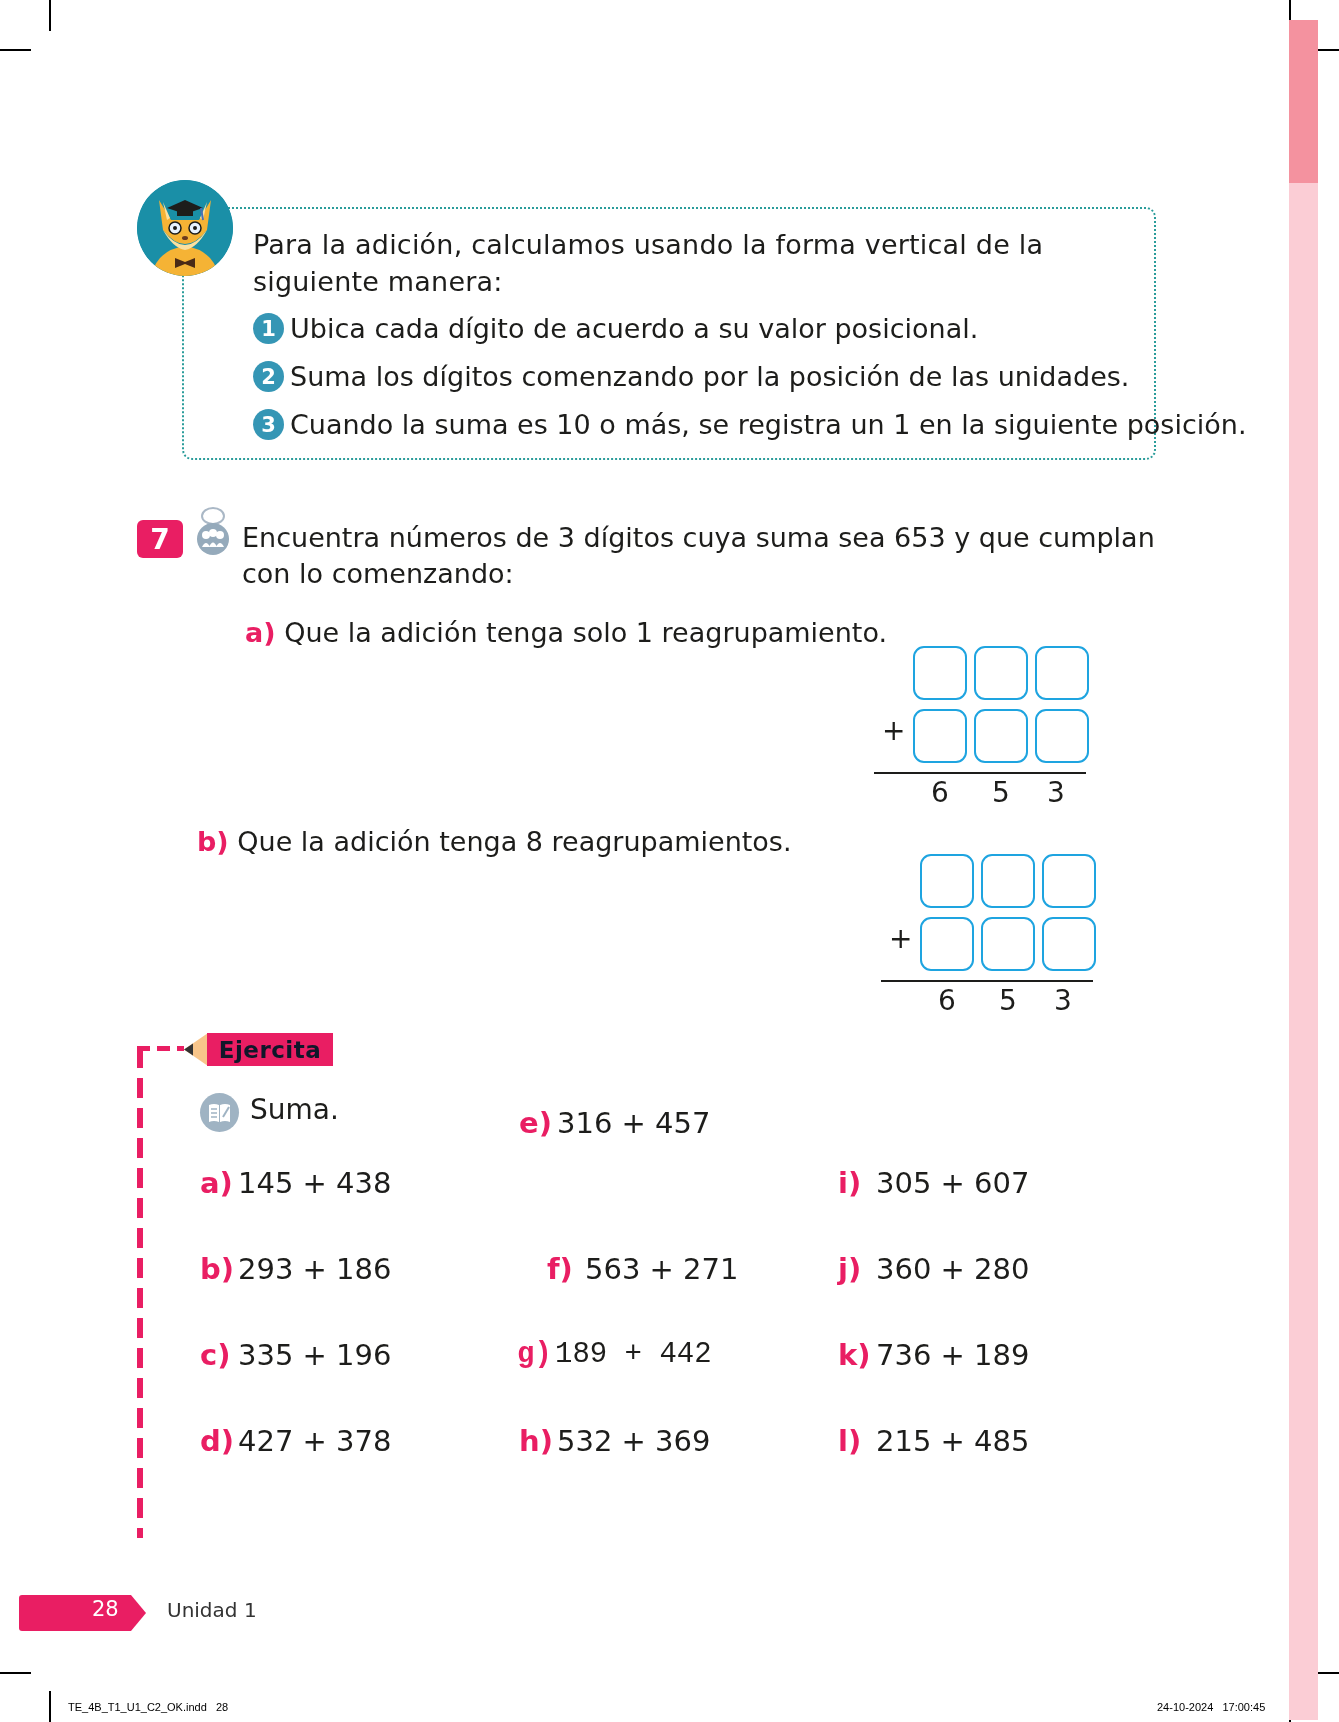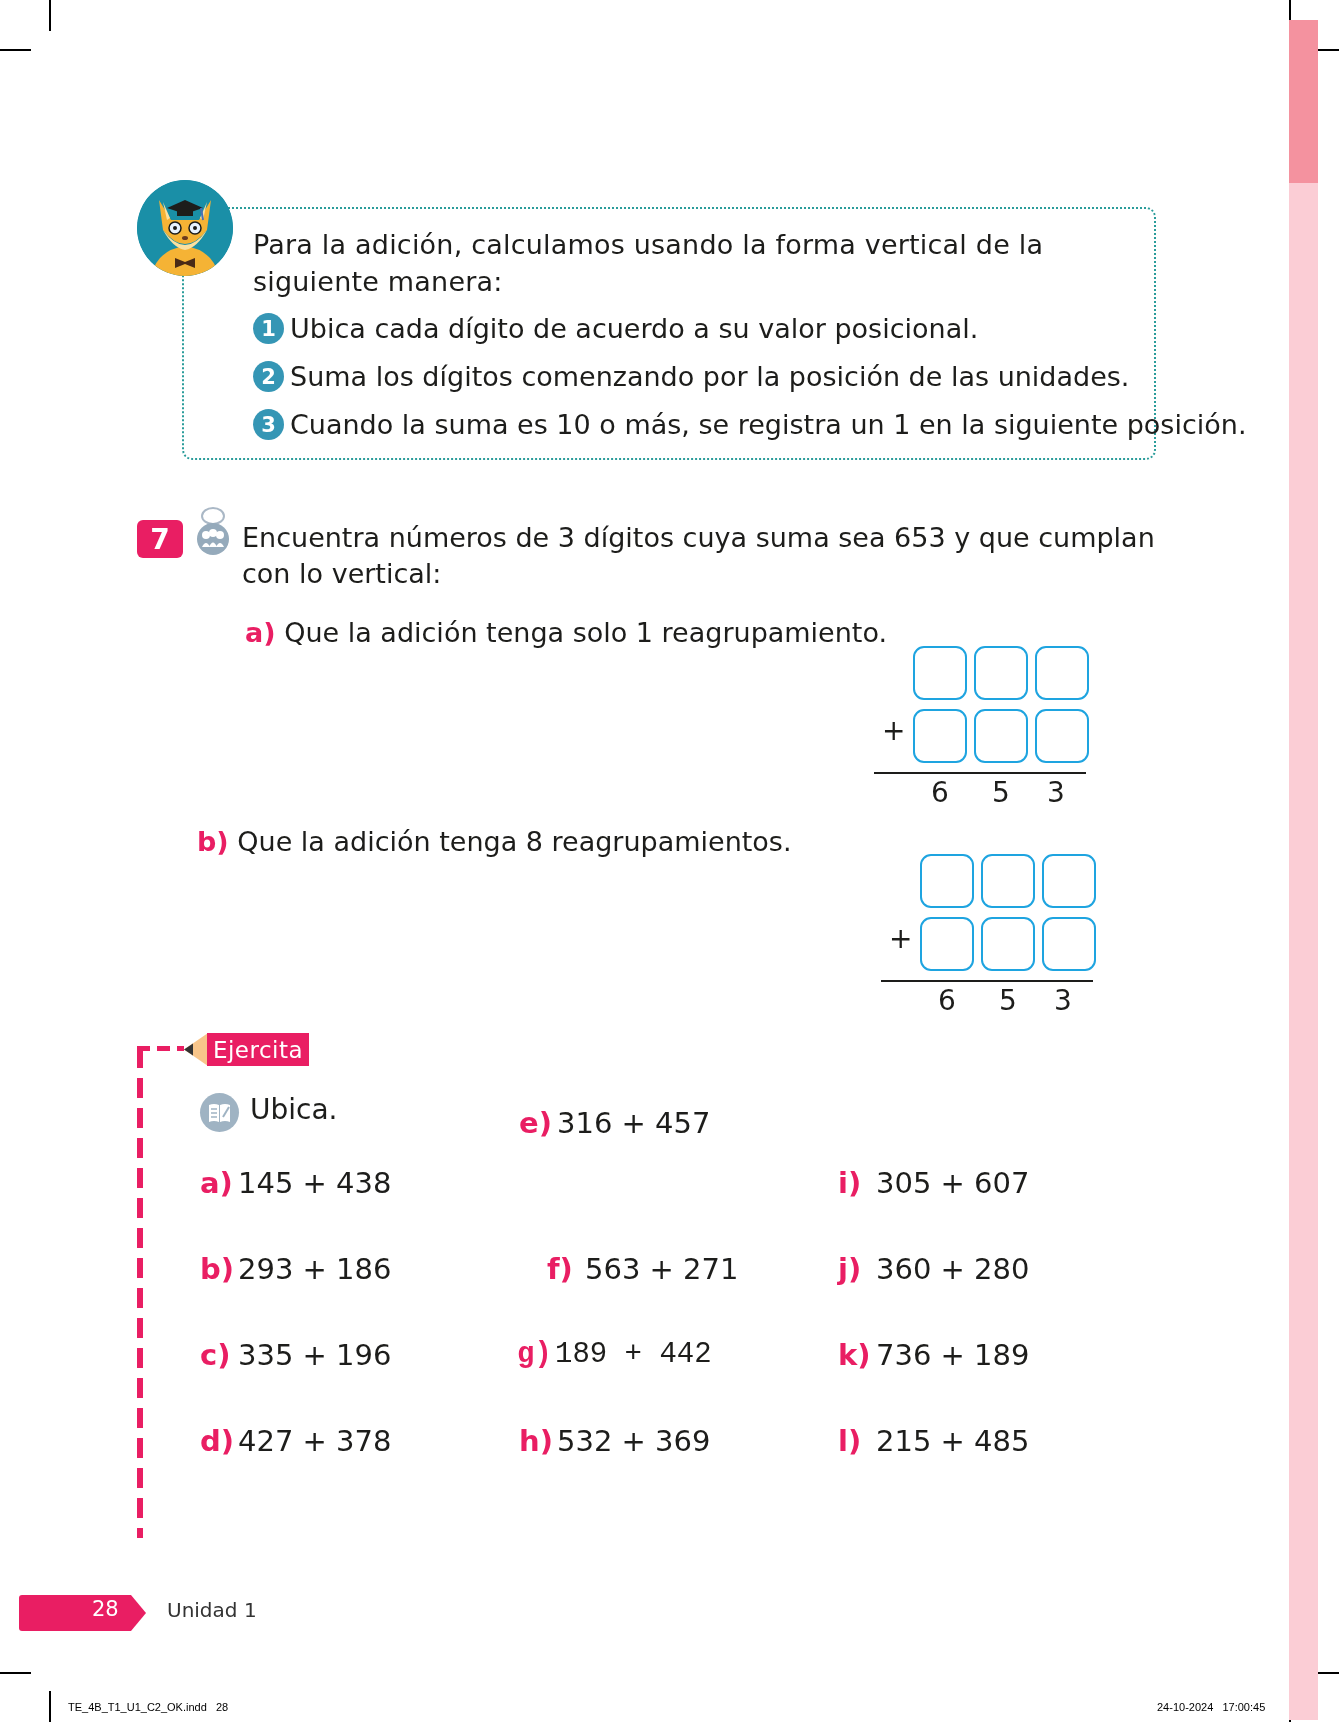--- a/index.html
+++ b/index.html
@@ -24,22 +24,22 @@
   .q-text { position:absolute; left:242px; font-size:27px; white-space:nowrap; }
   .part-label { color:#e91e63; font-weight:bold; }
   .part { position:absolute; left:197px; font-size:27px; white-space:nowrap; }
 
   .addition { position:absolute; width:200px; height:180px; }
   .addition .box { position:absolute; width:54px; height:54px; border:2.5px solid #1ea4e0; border-radius:11px; box-sizing:border-box; }
   .addition .plus { position:absolute; left:0; top:68px; font-size:28px; }
   .addition .rule { position:absolute; left:-8px; top:126px; width:212px; height:2px; background:#1d1d1b; }
   .addition .digit { position:absolute; top:130px; font-size:28px; width:54px; text-align:center; }
 
-  .ejercita-tab { position:absolute; left:207px; top:1033px; width:102px; height:33px; background:#e91e63;
-                  color:#ffffff; font-weight:normal; font-size:23px; display:flex; align-items:center; justify-content:center; letter-spacing:0.5px; }
+  .ejercita-tab { position:absolute; left:207px; top:1033px; width:126px; height:33px; background:#e91e63;
+                  color:#0f172a; font-weight:bold; font-size:23px; display:flex; align-items:center; justify-content:center; letter-spacing:0.5px; }
   .pencil { position:absolute; left:184px; top:1033px; width:24px; height:33px; }
   .dash-v { position:absolute; left:137px; top:1048px; width:6px; height:490px;
             background:repeating-linear-gradient(to bottom, #e91e63 0 20px, transparent 20px 30px); }
   .dash-h { position:absolute; left:137px; top:1046px; width:47px; height:5px;
             background:repeating-linear-gradient(to right, #e91e63 0 13px, transparent 13px 20px); }
   .book-icon { position:absolute; left:200px; top:1093px; width:39px; height:39px; border-radius:50%; background:#9fb3c3; }
   .suma-text { position:absolute; left:250px; top:1093px; font-size:28px; }
 
   .ex { position:absolute; font-size:29px; white-space:nowrap; }
   .ex .lbl { color:#e91e63; font-weight:bold; display:inline-block; width:38px; }
@@ -106,21 +106,21 @@
     <circle cx="20" cy="32" r="16" fill="#95aabb"></circle>
     <circle cx="13" cy="28" r="4" fill="#fff"></circle>
     <circle cx="20" cy="26" r="4" fill="#fff"></circle>
     <circle cx="27" cy="28" r="4" fill="#fff"></circle>
     <path d="M9 40 Q13 32 17 40 Z" fill="#fff"></path>
     <path d="M16 40 Q20 31 24 40 Z" fill="#fff"></path>
     <path d="M23 40 Q27 32 31 40 Z" fill="#fff"></path>
   </svg>
 </div>
 <div class="q-text" style="top:522px;">Encuentra números de 3 dígitos cuya suma sea 653 y que cumplan</div>
-<div class="q-text" style="top:558px;">con lo vertical:</div>
+<div class="q-text" style="top:558px;">con lo comenzando:</div>
 
 <div class="part" style="top:617px;margin-left:48px;">
   <span class="part-label">a)</span>
   <span>Que la adición tenga solo 1 reagrupamiento.</span>
 </div>
 <div class="addition" style="left:882px;top:646px;">
   <div class="box" style="left:31px;top:0;"></div>
   <div class="box" style="left:92px;top:0;"></div>
   <div class="box" style="left:153px;top:0;"></div>
   <div class="plus">+</div>
@@ -164,21 +164,21 @@
 <div class="book-icon">
   <svg width="39" height="39" viewBox="0 0 39 39">
     <path d="M9 12 Q14 10 19 12 L19 29 Q14 27 9 29 Z" fill="#fff"></path>
     <path d="M20 12 Q25 10 30 12 L30 29 Q25 27 20 29 Z" fill="#fff"></path>
     <line x1="11" y1="16" x2="17" y2="16" stroke="#9fb3c3" stroke-width="1.5"></line>
     <line x1="11" y1="20" x2="17" y2="20" stroke="#9fb3c3" stroke-width="1.5"></line>
     <line x1="11" y1="24" x2="17" y2="24" stroke="#9fb3c3" stroke-width="1.5"></line>
     <line x1="23" y1="24" x2="29" y2="14" stroke="#9fb3c3" stroke-width="2"></line>
   </svg>
 </div>
-<div class="suma-text">Ubica.</div>
+<div class="suma-text">Suma.</div>
 
 <div class="ex" style="left:200px;top:1166px;"><span class="lbl">a)</span><span>145 + 438</span></div>
 <div class="ex" style="left:200px;top:1252px;"><span class="lbl">b)</span><span>293 + 186</span></div>
 <div class="ex" style="left:200px;top:1338px;"><span class="lbl">c)</span><span>335 + 196</span></div>
 <div class="ex" style="left:200px;top:1424px;"><span class="lbl">d)</span><span>427 + 378</span></div>
 
 <div class="ex" style="left:519px;top:1106px;"><span class="lbl">e)</span><span>316 + 457</span></div>
 <div class="ex" style="left:519px;top:1252px;margin-left:28px;"><span class="lbl">f)</span><span>563 + 271</span></div>
 <div class="ex" style="left:517px;top:1338px;font-family:Liberation Mono, monospace;"><span class="lbl">g)</span><span>189 + 442</span></div>
 <div class="ex" style="left:519px;top:1424px;"><span class="lbl">h)</span><span>532 + 369</span></div>

